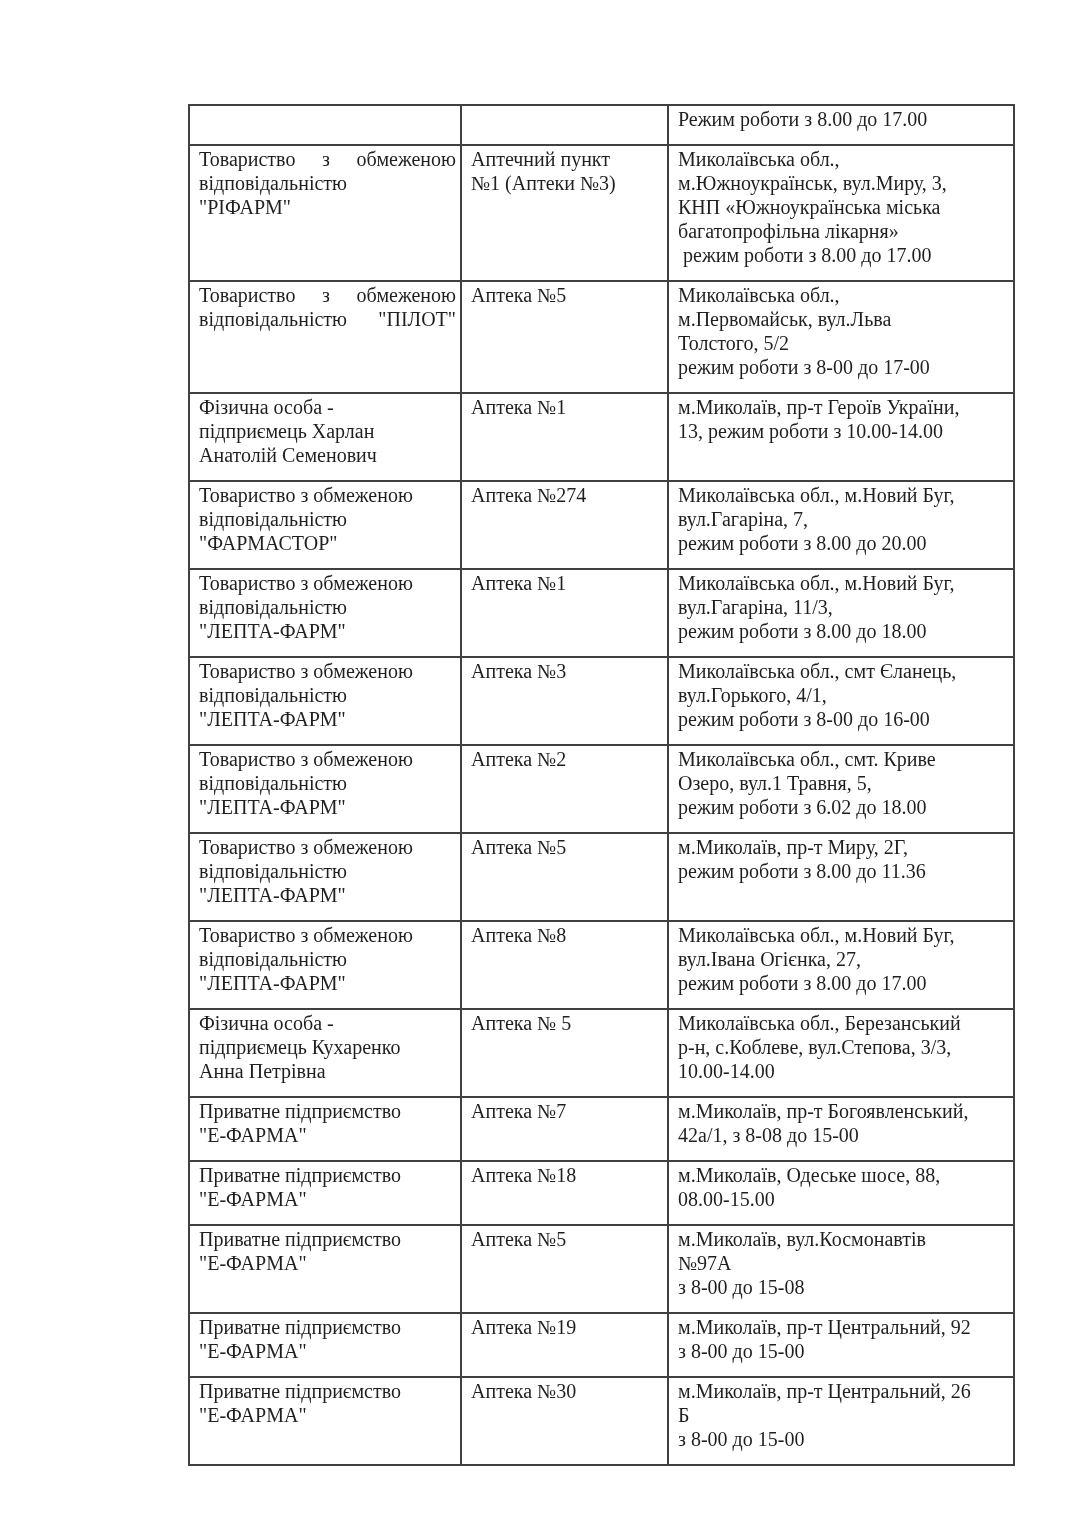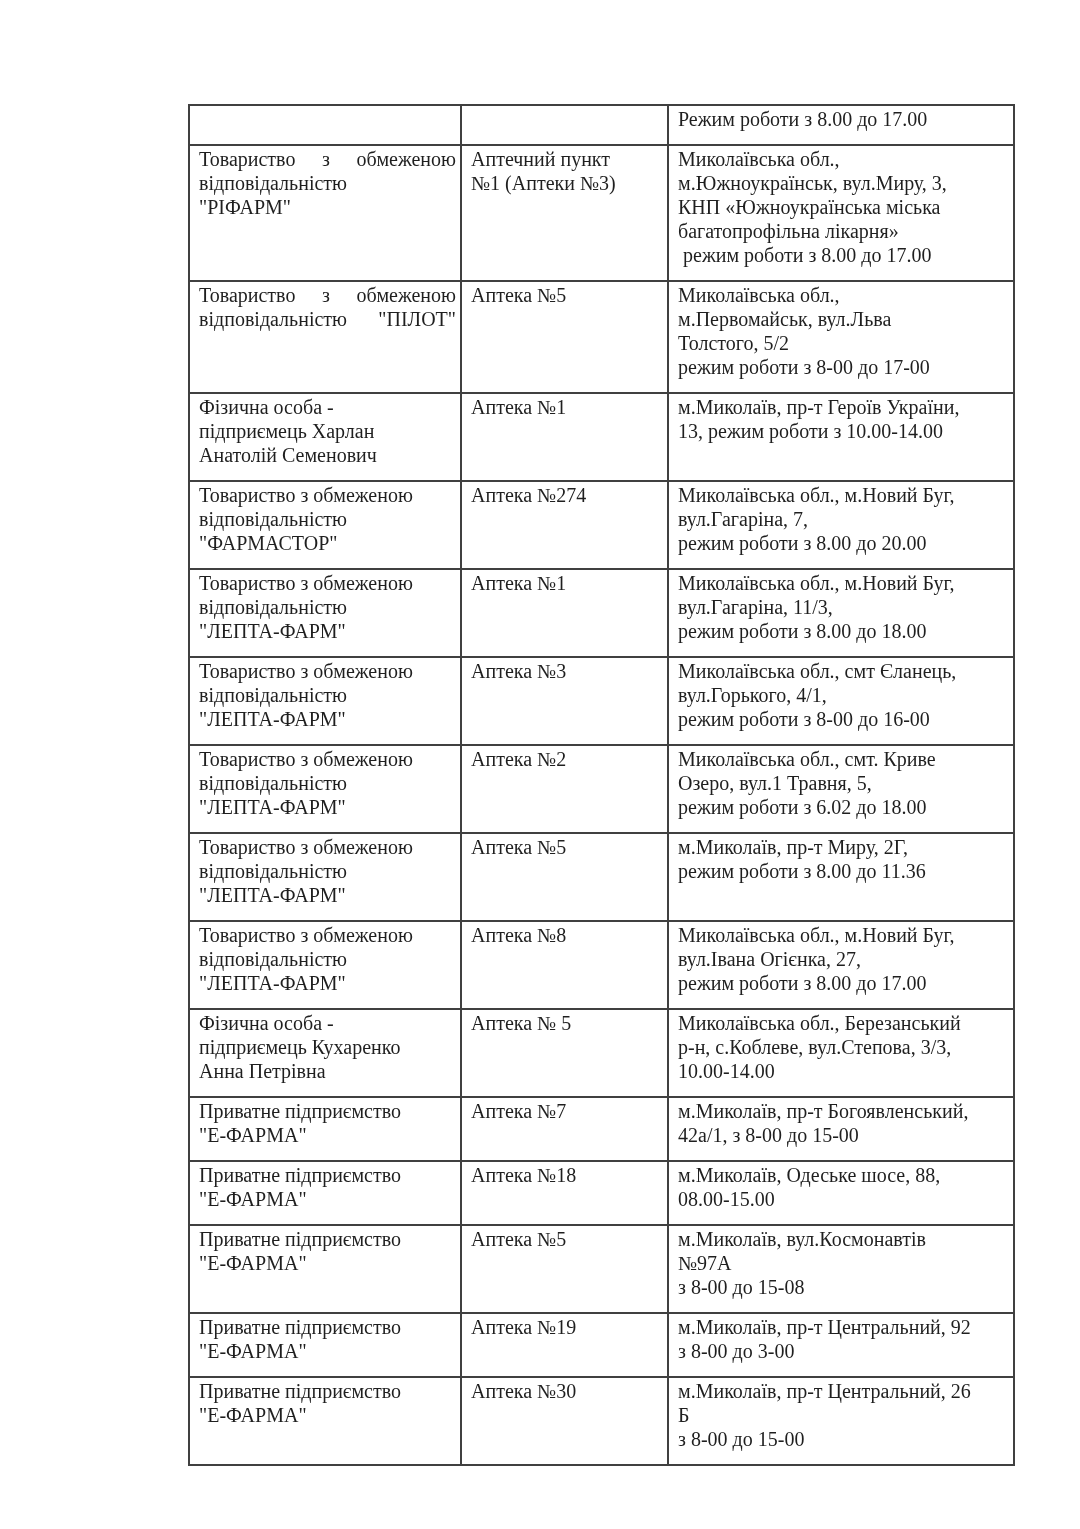--- a/index.html
+++ b/index.html
@@ -145,21 +145,21 @@
           <td>Аптека № 5</td>
           <td>Миколаївська обл., Березанський
 р-н, с.Коблеве, вул.Степова, 3/3,
 10.00-14.00</td>
         </tr>
         <tr>
           <td>Приватне підприємство
 "Е-ФАРМА"</td>
           <td>Аптека №7</td>
           <td>м.Миколаїв, пр-т Богоявленський,
-42а/1, з 8-00 до 15-00</td>
+42а/1, з 8-08 до 15-00</td>
         </tr>
         <tr>
           <td>Приватне підприємство
 "Е-ФАРМА"</td>
           <td>Аптека №18</td>
           <td>м.Миколаїв, Одеське шосе, 88,
 08.00-15.00</td>
         </tr>
         <tr>
           <td>Приватне підприємство
@@ -167,21 +167,21 @@
           <td>Аптека №5</td>
           <td>м.Миколаїв, вул.Космонавтів
 №97А
 з 8-00 до 15-08</td>
         </tr>
         <tr>
           <td>Приватне підприємство
 "Е-ФАРМА"</td>
           <td>Аптека №19</td>
           <td>м.Миколаїв, пр-т Центральний, 92
-з 8-00 до 3-00</td>
+з 8-00 до 15-00</td>
         </tr>
         <tr>
           <td>Приватне підприємство
 "Е-ФАРМА"</td>
           <td>Аптека №30</td>
           <td>м.Миколаїв, пр-т Центральний, 26
 Б
 з 8-00 до 15-00</td>
         </tr>
       </tbody>

